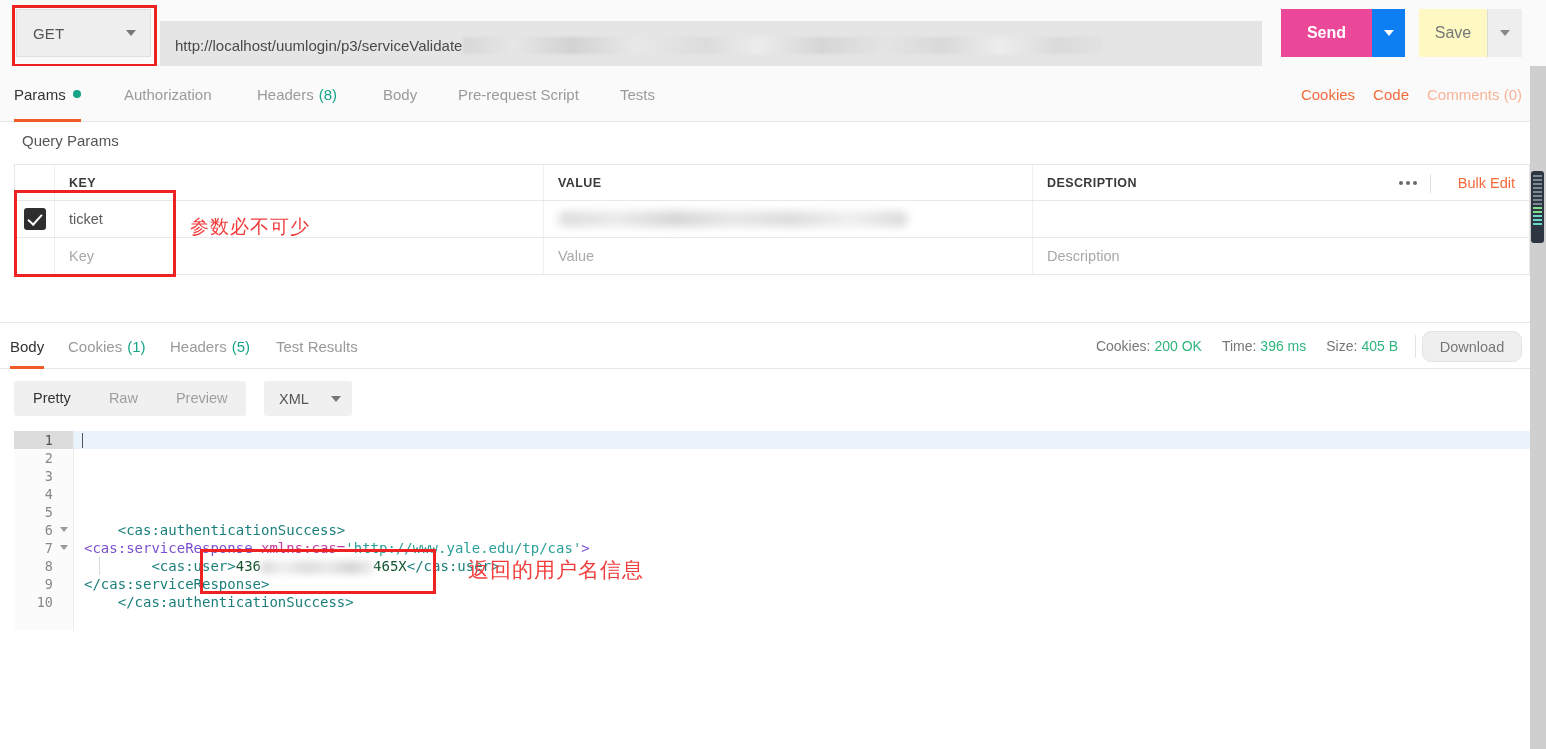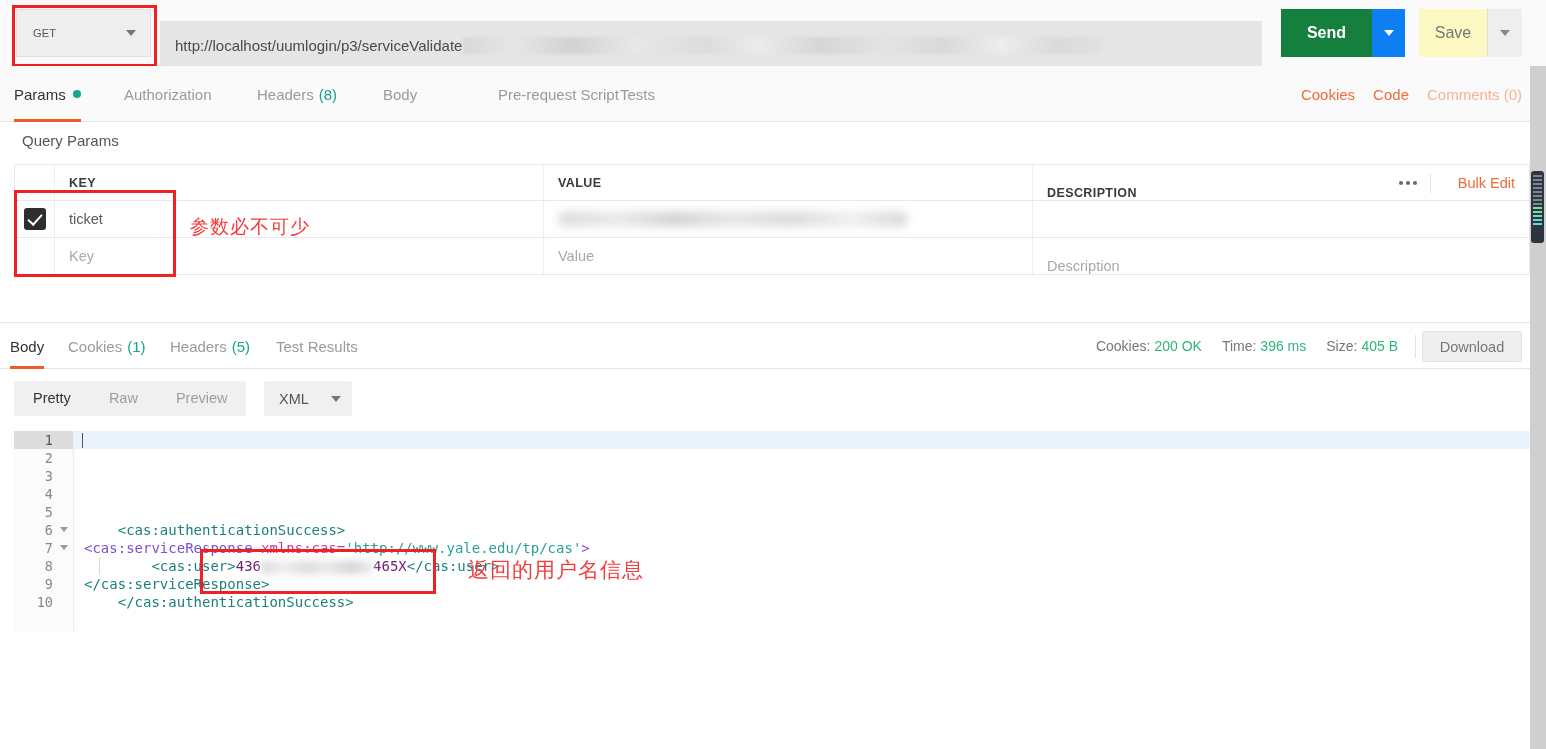--- a/index.html
+++ b/index.html
@@ -9,33 +9,33 @@
     background: #ffffff;
     font-family: "Liberation Sans", sans-serif;
     overflow: hidden;
   }
   .app { position: relative; width: 1546px; height: 749px; background:#fff; }
 
   
   .urlbar { position:absolute; left:0; top:0; width:1546px; height:66px; background:#fafafa; }
   .method-wrap { position:absolute; left:16px; top:9px; width:135px; height:48px;
      background:#eeeeee; border:1px solid #e0e0e0; display:flex; align-items:center; }
-  .method-label { font-size:11px; color:#555; padding-left:16px; flex:1; letter-spacing:.2px;}
+  .method-label { font-size:15px; color:#555; padding-left:16px; flex:1; letter-spacing:.2px;}
   .caret { width:0;height:0;border-left:5px solid transparent;border-right:5px solid transparent;
      border-top:6px solid #777; margin-right:14px; }
   .method-redbox { position:absolute; left:12px; top:5px; width:145px; height:62px;
      border:3px solid #ee2222; pointer-events:none; }
   .url-input { position:absolute; left:160px; top:9px; width:1102px; height:48px;
      background:#e5e5e5; border:1px solid #e4e4e4; display:flex; align-items:center;
      font-size:15px; color:#4a4a4a; padding-left:14px; overflow:hidden; white-space:nowrap;margin-top:12px; }
   .url-redact { display:inline-block; height:17px; margin-left:1px; border-radius:3px;
      background:linear-gradient(90deg,#d8d8d8 0%,#e6e6e6 8%,#d2d2d2 17%,#e8e8e8 27%,#dcdcdc 38%,
      #ececec 46%,#d6d6d6 56%,#e4e4e4 66%,#d9d9d9 75%,#ededed 84%,#dadada 93%,#e2e2e2 100%);
      filter: blur(1.4px); }
-  .send-btn { position:absolute; left:1281px; top:9px; width:91px; height:48px; background:#15803d;
+  .send-btn { position:absolute; left:1281px; top:9px; width:91px; height:48px; background:#ec4899;
      color:#fff; font-size:16px; font-weight:bold; display:flex; align-items:center; justify-content:center; }
   .send-caret { position:absolute; left:1372px; top:9px; width:33px; height:48px; background:#0d7ff2;
      display:flex; align-items:center; justify-content:center; }
   .send-caret i { width:0;height:0;border-left:5px solid transparent;border-right:5px solid transparent;
      border-top:6px solid #fff; }
   .save-btn { position:absolute; left:1419px; top:9px; width:69px; height:48px; background:#fef9c3;
      color:#777; font-size:16px; display:flex; align-items:center; justify-content:center;
      border-right:1px solid #dcdcdc; }
   .save-caret { position:absolute; left:1488px; top:9px; width:34px; height:48px; background:#eeeeee;
      display:flex; align-items:center; justify-content:center; }
@@ -60,21 +60,21 @@
   .qp-title { position:absolute; left:22px; top:132px; font-size:15px; color:#555; }
   .tbl { position:absolute; left:14px; top:164px; width:1516px; }
   .trow { display:flex; border:1px solid #e8e8e8; border-top:none; height:37px; }
   .trow.head { border-top:1px solid #e8e8e8; height:37px; background:#fff; }
   .c-chk { width:40px; border-right:1px solid #efefef; display:flex; align-items:center;
      justify-content:center; }
   .c-key { width:489px; border-right:1px solid #efefef; display:flex; align-items:center;
      padding-left:14px; }
   .c-val { width:489px; border-right:1px solid #efefef; display:flex; align-items:center;
      padding-left:14px; position:relative; }
-  .c-desc { flex:1; display:flex; align-items:flex-end; padding-left:14px; position:relative; }
+  .c-desc { flex:1; display:flex; align-items:center; padding-left:14px; position:relative; }
   .th { font-size:12.5px; font-weight:bold; color:#3a3a3a; letter-spacing:.4px; }
   .cellval { font-size:14.5px; color:#5a5a5a; }
   .ph { font-size:14.5px; color:#a8a8a8; }
   .cbox { width:22px; height:22px; background:#2e2e2e; border-radius:3px; position:relative; }
   .cbox:after { content:""; position:absolute; left:7px; top:3px; width:6px; height:12px;
      border:solid #fff; border-width:0 2.5px 2.5px 0; transform:rotate(42deg); }
   .dots { position:absolute; right:112px; top:50%; transform:translateY(-50%); display:flex; gap:3px; }
   .dots span { width:4px;height:4px;border-radius:50%;background:#6a6a6a; }
   .vsep { position:absolute; right:98px; top:9px; width:1px; height:19px; background:#e0e0e0; }
   .bulk { position:absolute; right:14px; top:50%; transform:translateY(-50%);
@@ -91,21 +91,21 @@
   .resptabs { position:absolute; left:0; top:322px; width:1546px; height:47px;
      border-top:1px solid #e6e6e6; border-bottom:1px solid #e6e6e6; background:#fff; }
   .rtab { position:absolute; top:0; height:46px; display:flex; align-items:center; font-size:15px; color:#9a9a9a; }
   .rtab.active { color:#333; }
   .rtab .ul { position:absolute; left:0; right:0; bottom:0; height:3px; background:#ef5b25; }
   .meta { position:absolute; right:148px; top:0; height:46px; display:flex; align-items:center;
      gap:20px; font-size:14px; color:#777; }
   .meta b { font-weight:normal; color:#2fb67c; margin-left:4px; }
   .metasep { position:absolute; right:130px; top:12px; width:1px; height:23px; background:#e2e2e2; }
   .dl { position:absolute; right:24px; top:8px; width:100px; height:31px; background:#efefef;
-     border:1px solid #e4e4e4; border-radius:3px; color:#777; font-size:14.5px;
+     border:1px solid #e4e4e4; border-radius:9px; color:#777; font-size:14.5px;
      display:flex; align-items:center; justify-content:center; }
 
   
   .rtoolbar { position:absolute; left:0; top:369px; width:1546px; height:60px; background:#fff; }
   .seg { position:absolute; left:14px; top:12px; height:35px; background:#f0f0f0; border-radius:3px;
      display:flex; }
   .seg div { padding:0 19px; font-size:14.5px; color:#9e9e9e; line-height:35px; }
   .seg div.on { color:#333; }
   .xmlsel { position:absolute; left:264px; top:12px; width:88px; height:35px; background:#f0f0f0;
      border-radius:3px; display:flex; align-items:center; }
@@ -125,21 +125,21 @@
      border-left:4px solid transparent;border-right:4px solid transparent;border-top:5px solid #9a9a9a; }
   .lines { position:absolute; left:60px; top:0; right:0; }
   .cl { height:18px; line-height:18px; padding-left:10px; white-space:pre; }
   .cl.act { background:#eaf2fb; }
   .cl.act:before { content:""; position:absolute; left:8px; width:1px; height:15px;
      background:#555; margin-top:2px; }
   .tag { color:#1a7f7a; }
   .tagv { color:#7a4fd1; }
   .attr { color:#c2389b; }
   .aval { color:#2aa198; }
-  .txt { color:#701a75; }
+  .txt { color:#14532d; }
   .indentguide { position:absolute; left:85px; top:126px; width:1px; height:18px; background:#d8d8d8; }
   .blur-inline { display:inline-block; width:112px; height:13px; vertical-align:middle;
      border-radius:3px; filter:blur(3.5px);
      background:linear-gradient(90deg,#d8d8d8,#efefef,#dcdcdc,#e9e9e9,#d4d4d4,#eeeeee); }
   .code-redbox { position:absolute; left:200px; top:549px; width:236px; height:45px;
      border:3px solid #ee2222; pointer-events:none; }
   .ann2 { position:absolute; left:468px; top:556px; font-size:21px; color:#f23c3c;
      font-family:"DejaVu Sans", sans-serif; letter-spacing:1px; }
 
   
@@ -187,21 +187,21 @@
     <div class="tab" style="left:124px;">
       <span>Authorization</span>
     </div>
     <div class="tab" style="left:257px;">
       <span>Headers</span>
       <span class="cnt">(8)</span>
     </div>
     <div class="tab" style="left:383px;">
       <span>Body</span>
     </div>
-    <div class="tab" style="left:458px;margin-left:40px;">
+    <div class="tab" style="left:458px;">
       <span>Pre-request Script</span>
     </div>
     <div class="tab" style="left:620px;">
       <span>Tests</span>
     </div>
 
     <div class="rlinks">
       <span class="lk">Cookies</span>
       <span class="lk">Code</span>
       <span class="lk dim">Comments (0)</span>

